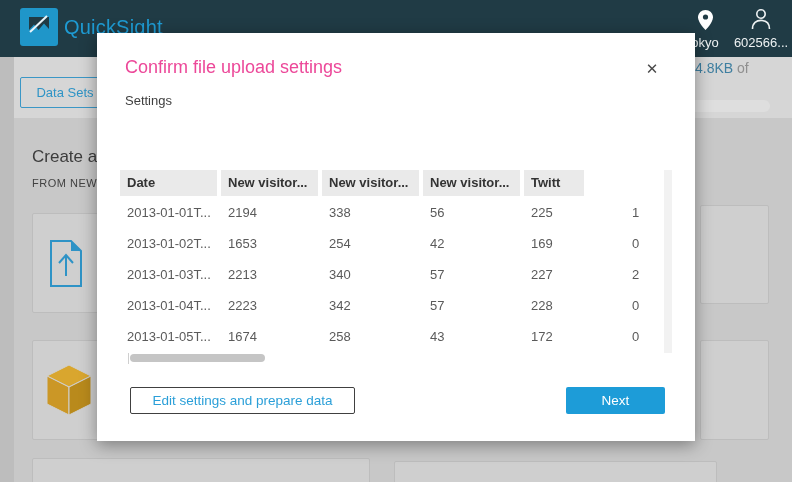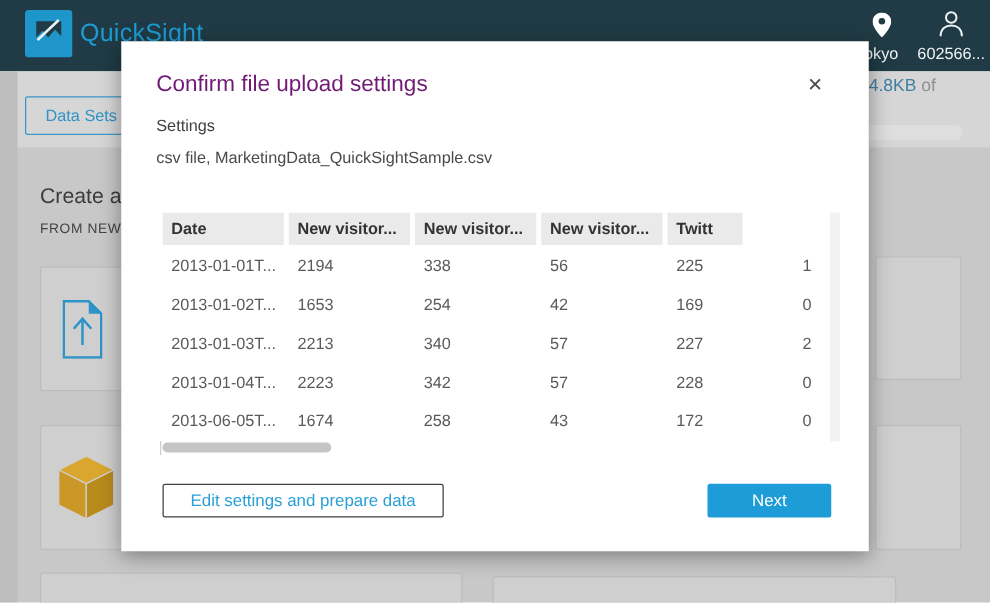--- a/index.html
+++ b/index.html
@@ -32,28 +32,28 @@
   .tile2{left:32px;top:340px;width:296px;height:98px;}
   .tile3{left:32px;top:458px;width:336px;height:40px;}
   .tile4{left:394px;top:461px;width:321px;height:40px;}
   .tileR1{left:700px;top:205px;width:67px;height:97px;}
   .tileR2{left:700px;top:340px;width:67px;height:98px;}
   .tile .ticon{position:absolute;}
 
   
   .modal{position:absolute;left:97px;top:33px;width:598px;height:408px;background:#ffffff;
          box-shadow:0 4px 16px rgba(0,0,0,.38);}
-  .m-title{position:absolute;left:28px;top:24px;font-size:18px;color:#701a75;}
+  .m-title{position:absolute;left:28px;top:24px;font-size:18px;color:#ec4899;}
   .m-close{position:absolute;left:543px;top:24px;width:24px;height:24px;border:none;background:none;
          font-size:15px;color:#4a4a4a;cursor:pointer;font-family:inherit;line-height:24px;padding:0;}
   .m-settings{position:absolute;left:28px;top:60px;font-size:13px;color:#3f3f3f;}
   .m-fileinfo{position:absolute;left:28px;top:85px;font-size:13px;color:#4a4a4a;}
 
   
-  .t-viewport{position:absolute;left:33px;top:137px;width:534px;overflow:hidden;}
+  .t-viewport{position:absolute;left:23px;top:137px;width:534px;overflow:hidden;}
   .t-row{display:flex;height:31px;align-items:center;}
   .t-hrow{display:flex;height:26px;margin-bottom:1px;}
   .th{background:#eaeaea;font-size:13px;font-weight:bold;color:#333333;
       line-height:26px;padding-left:7px;box-sizing:border-box;margin-right:4px;
       white-space:nowrap;overflow:hidden;flex:none;}
   .td{font-size:13px;color:#5a5a5a;padding-left:7px;box-sizing:border-box;margin-right:4px;
       white-space:nowrap;overflow:hidden;flex:none;}
   .v-scroll{position:absolute;left:567px;top:137px;width:8px;height:183px;background:#f2f2f2;}
   .h-cap{position:absolute;left:31px;top:320px;width:1px;height:11px;background:#cfcfcf;}
   .h-scroll{position:absolute;left:33px;top:321px;width:135px;height:8px;border-radius:4px;background:#c5c5c5;}
@@ -127,21 +127,20 @@
 
   <div class="tile tile3"></div>
   <div class="tile tile4"></div>
   <div class="tile tileR1"></div>
   <div class="tile tileR2"></div>
 
   <div class="modal">
     <div class="m-title">Confirm file upload settings</div>
     <button class="m-close">✕</button>
     <div class="m-settings">Settings</div>
-    <div class="m-fileinfo">csv file, MarketingData_QuickSightSample.csv</div>
 
     <div class="t-viewport">
       <div class="t-hrow" id="t-head">
           <div class="th" style="width: 97px;">Date</div>
           <div class="th" style="width: 97px;">New visitor...</div>
           <div class="th" style="width: 97px;">New visitor...</div>
           <div class="th" style="width: 97px;">New visitor...</div>
           <div class="th" style="width: 60px;">Twitt</div>
         </div>
       <div id="t-body">
@@ -171,21 +170,21 @@
           </div>
           <div class="t-row">
             <div class="td" style="width: 97px;">2013-01-04T...</div>
             <div class="td" style="width: 97px;">2223</div>
             <div class="td" style="width: 97px;">342</div>
             <div class="td" style="width: 97px;">57</div>
             <div class="td" style="width: 97px;">228</div>
             <div class="td" style="width: 60px;">0</div>
           </div>
           <div class="t-row">
-            <div class="td" style="width: 97px;">2013-06-05T...</div>
+            <div class="td" style="width: 97px;">2013-01-05T...</div>
             <div class="td" style="width: 97px;">1674</div>
             <div class="td" style="width: 97px;">258</div>
             <div class="td" style="width: 97px;">43</div>
             <div class="td" style="width: 97px;">172</div>
             <div class="td" style="width: 60px;">0</div>
           </div>
         </div>
     </div>
     <div class="v-scroll"></div>
     <div class="h-cap"></div>

